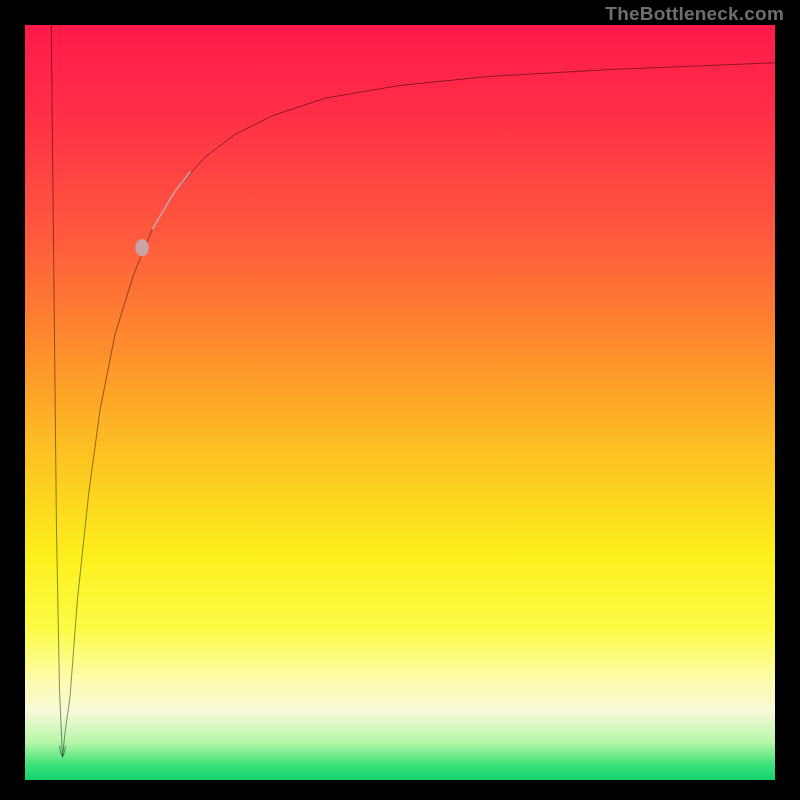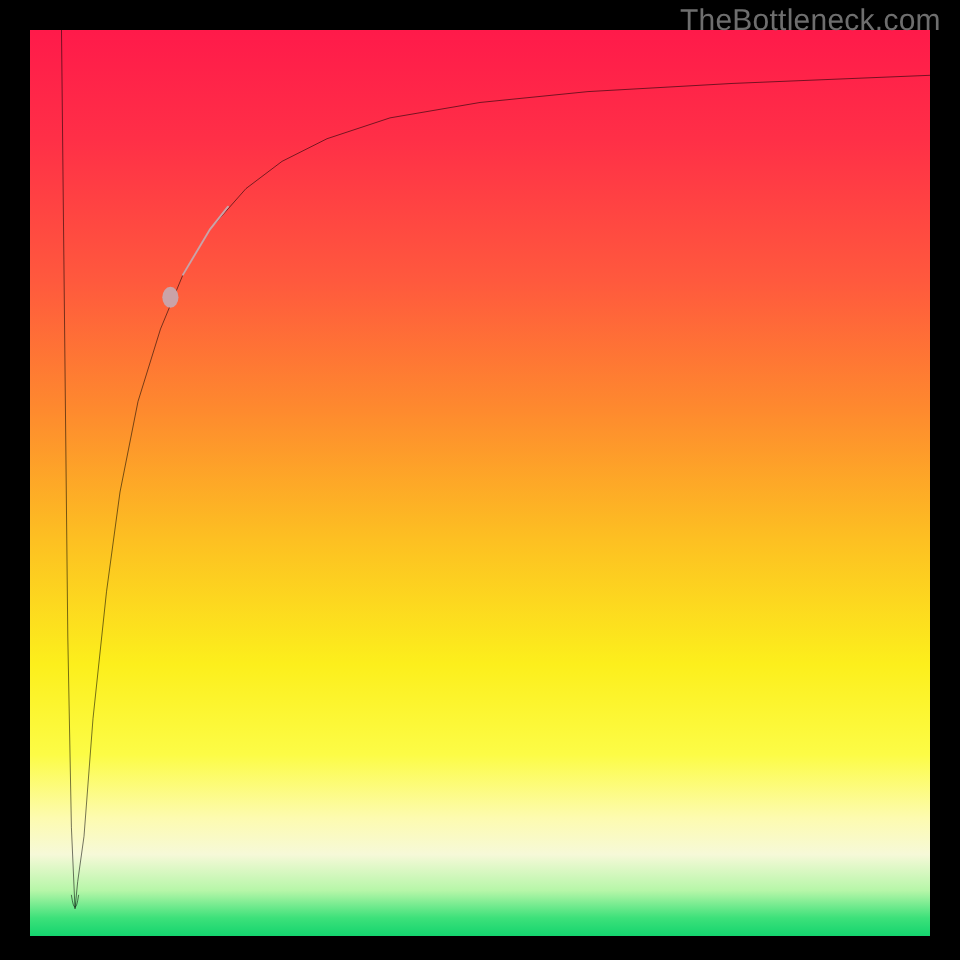--- a/index.html
+++ b/index.html
@@ -52,22 +52,23 @@
     left: 0;
     top: 0;
     width: 100%;
     height: 100%;
   }
   .attribution {
     position: absolute;
     top: 3px;
     right: 16px;
     color: #6e6e6e;
-    font-size: 25px;
+    font-size: 19px;
     letter-spacing: 0.2px;
+    font-weight: bold;
   }
 </style>
 </head>
 <body>
 
 <div class="stage">
 
   <div class="plot">
     <div class="grad"></div>
 

